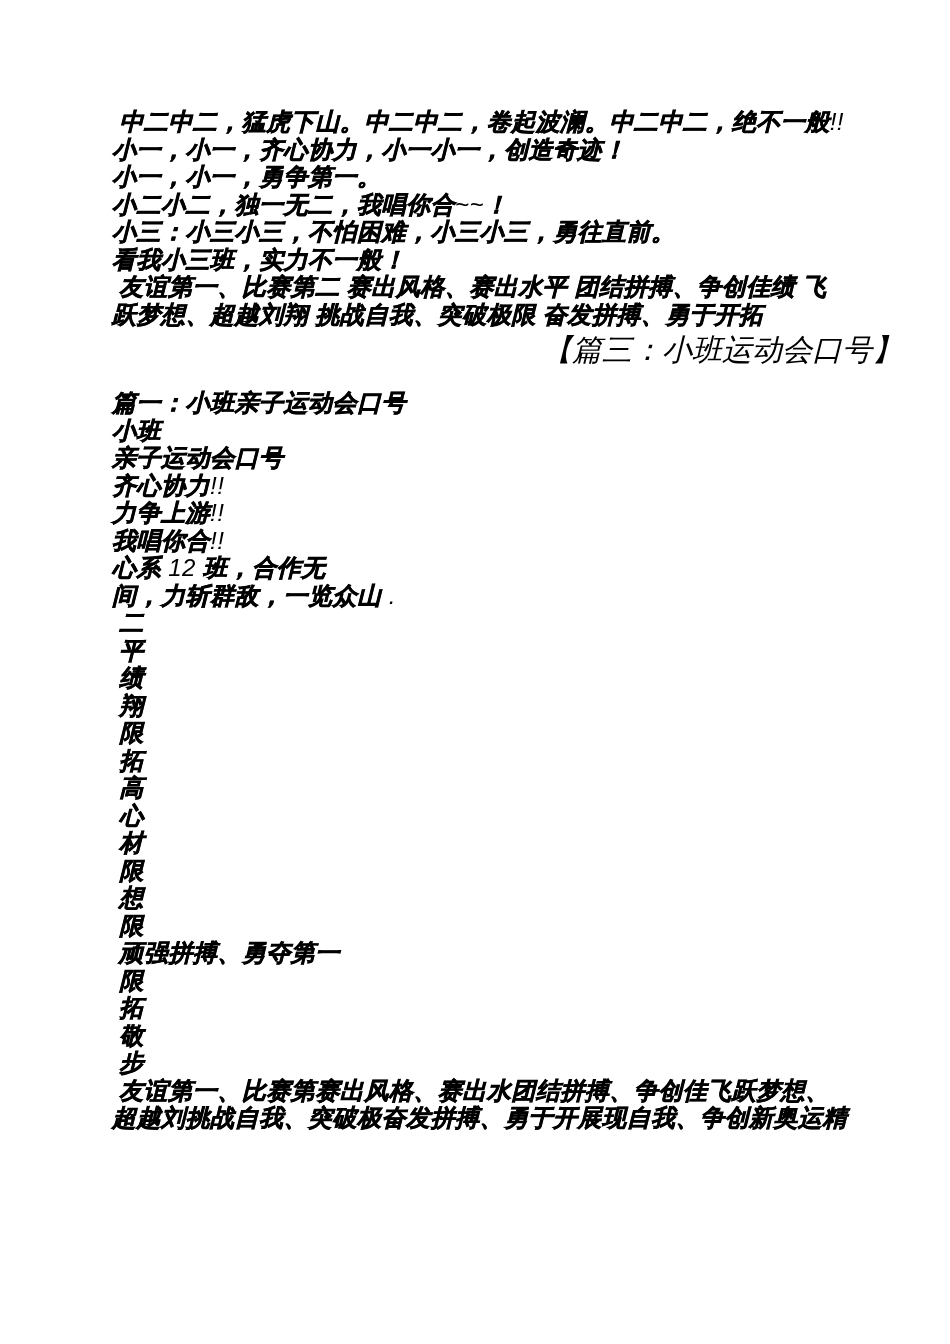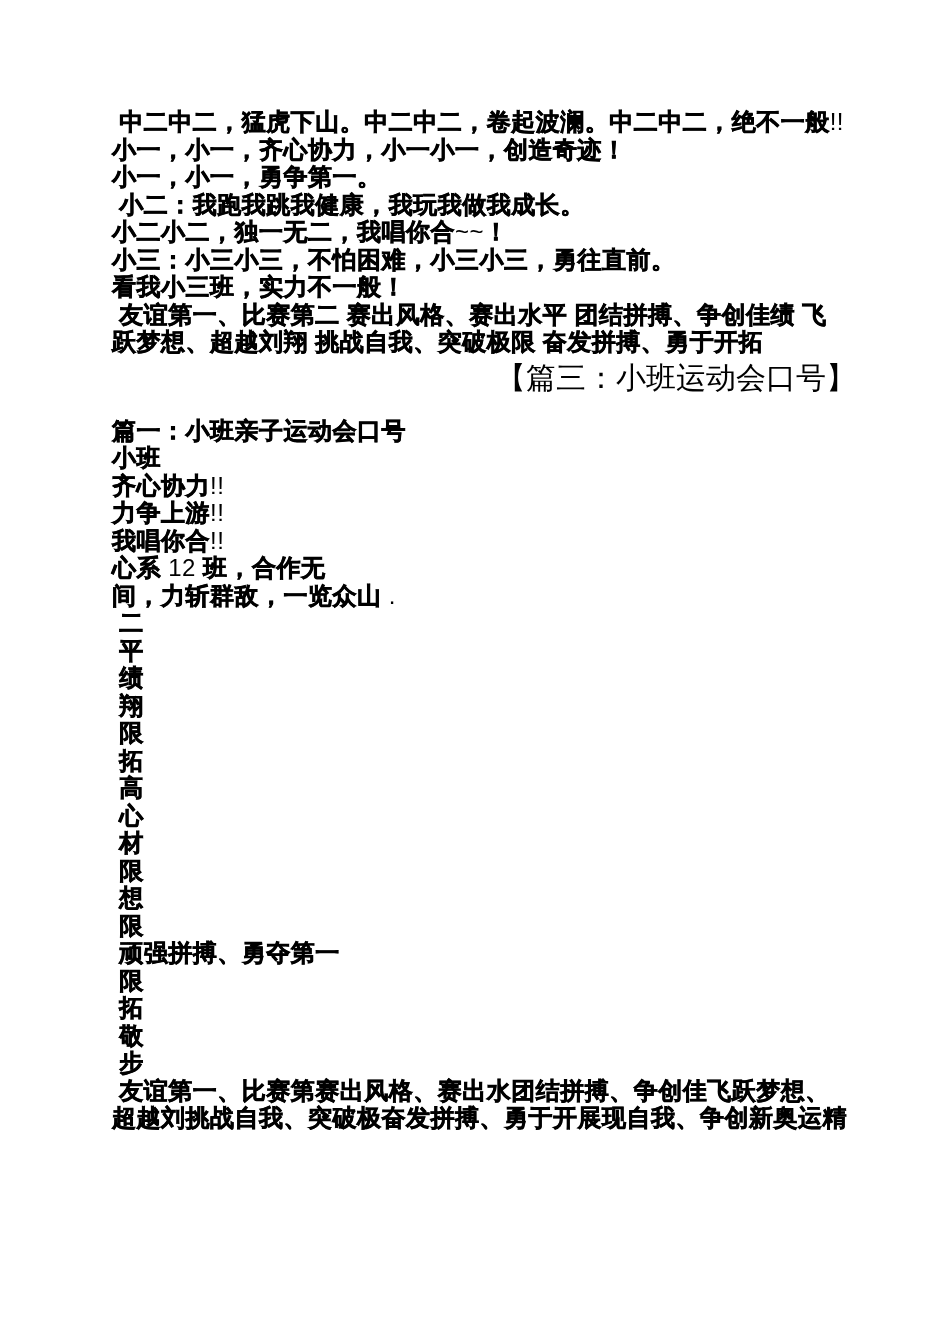--- a/index.html
+++ b/index.html
@@ -10,21 +10,22 @@
   .page {
     position: relative;
     width: 950px;
     height: 1344px;
     background: #ffffff;
     color: #000000;
     overflow: hidden;
     font-family: "Liberation Sans", sans-serif;
   }
   .content {
-    padding: 108px 94px 0 112px;
+    padding: 108px 48px 0 112px;
+    font-style: italic;
   }
   .tblock {
     margin: 0;
   }
   .line {
     font-size: 24px;
     line-height: 27.5px;
     font-weight: bold;
     letter-spacing: 0.5px;
     white-space: pre;
@@ -45,31 +46,31 @@
 </style>
 </head>
 <body>
 
 <div class="page">
   <div class="content">
     <div class="tblock" id="top-block">
         <div class="line"><span> 中二中二，猛虎下山。中二中二，卷起波澜。中二中二，绝不一般</span><span class="latin">!!</span></div>
         <div class="line"><span>小一，小一，齐心协力，小一小一，创造奇迹！</span></div>
         <div class="line"><span>小一，小一，勇争第一。</span></div>
-        <div class="line"><span> 小二：我跑我跳我健康，我玩我做我成长。</span></div>
         <div class="line"><span>小二小二，独一无二，我唱你合</span><span class="latin">~~</span><span>！</span></div>
         <div class="line"><span>小三：小三小三，不怕困难，小三小三，勇往直前。</span></div>
         <div class="line"><span>看我小三班，实力不一般！</span></div>
         <div class="line"><span> 友谊第一、比赛第二 赛出风格、赛出水平 团结拼搏、争创佳绩 飞</span></div>
         <div class="line"><span>跃梦想、超越刘翔 挑战自我、突破极限 奋发拼搏、勇于开拓</span></div>
       </div>
     <div class="heading">【篇三：小班运动会口号】</div>
     <div class="tblock" id="bottom-block">
         <div class="line"><span>篇一：小班亲子运动会口号</span></div>
         <div class="line"><span>小班</span></div>
+        <div class="line"><span>亲子运动会口号</span></div>
         <div class="line"><span>齐心协力</span><span class="latin">!!</span></div>
         <div class="line"><span>力争上游</span><span class="latin">!!</span></div>
         <div class="line"><span>我唱你合</span><span class="latin">!!</span></div>
         <div class="line"><span>心系 </span><span class="latin">12</span><span> 班，合作无</span></div>
         <div class="line"><span>间，力斩群敌，一览众山 </span><span class="latin">.</span></div>
         <div class="line"><span> 二</span></div>
         <div class="line"><span> 平</span></div>
         <div class="line"><span> 绩</span></div>
         <div class="line"><span> 翔</span></div>
         <div class="line"><span> 限</span></div>

